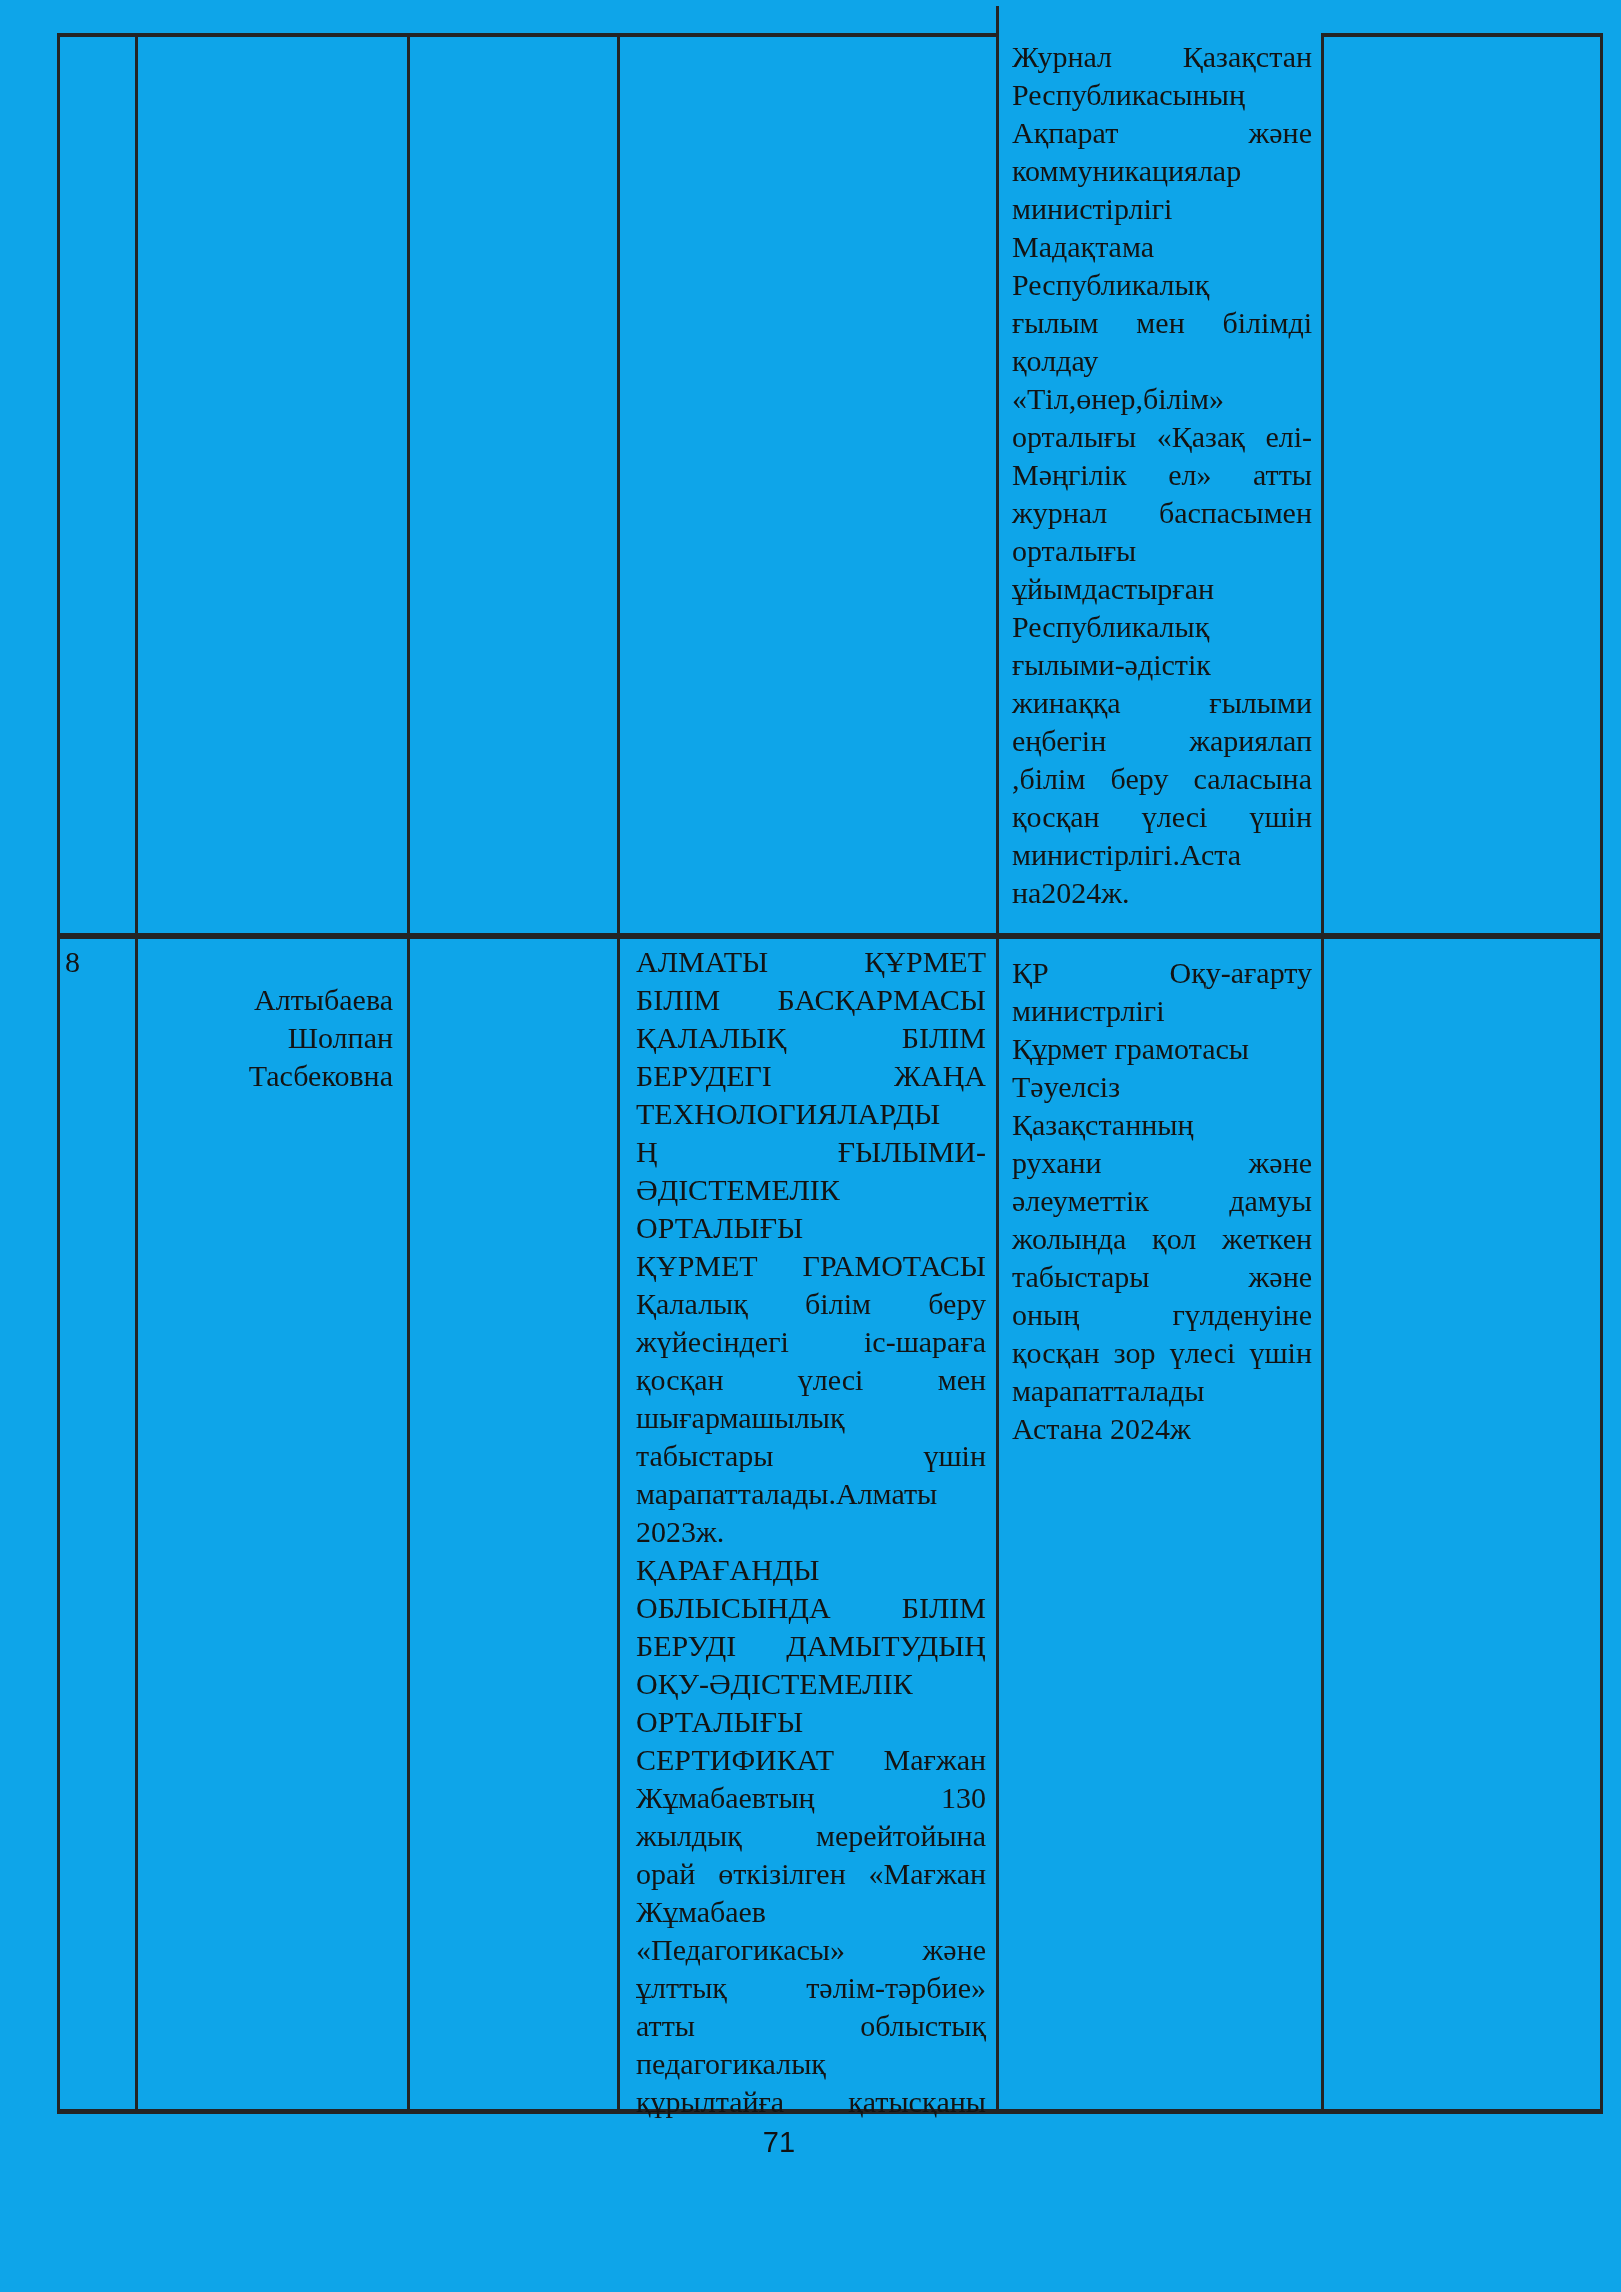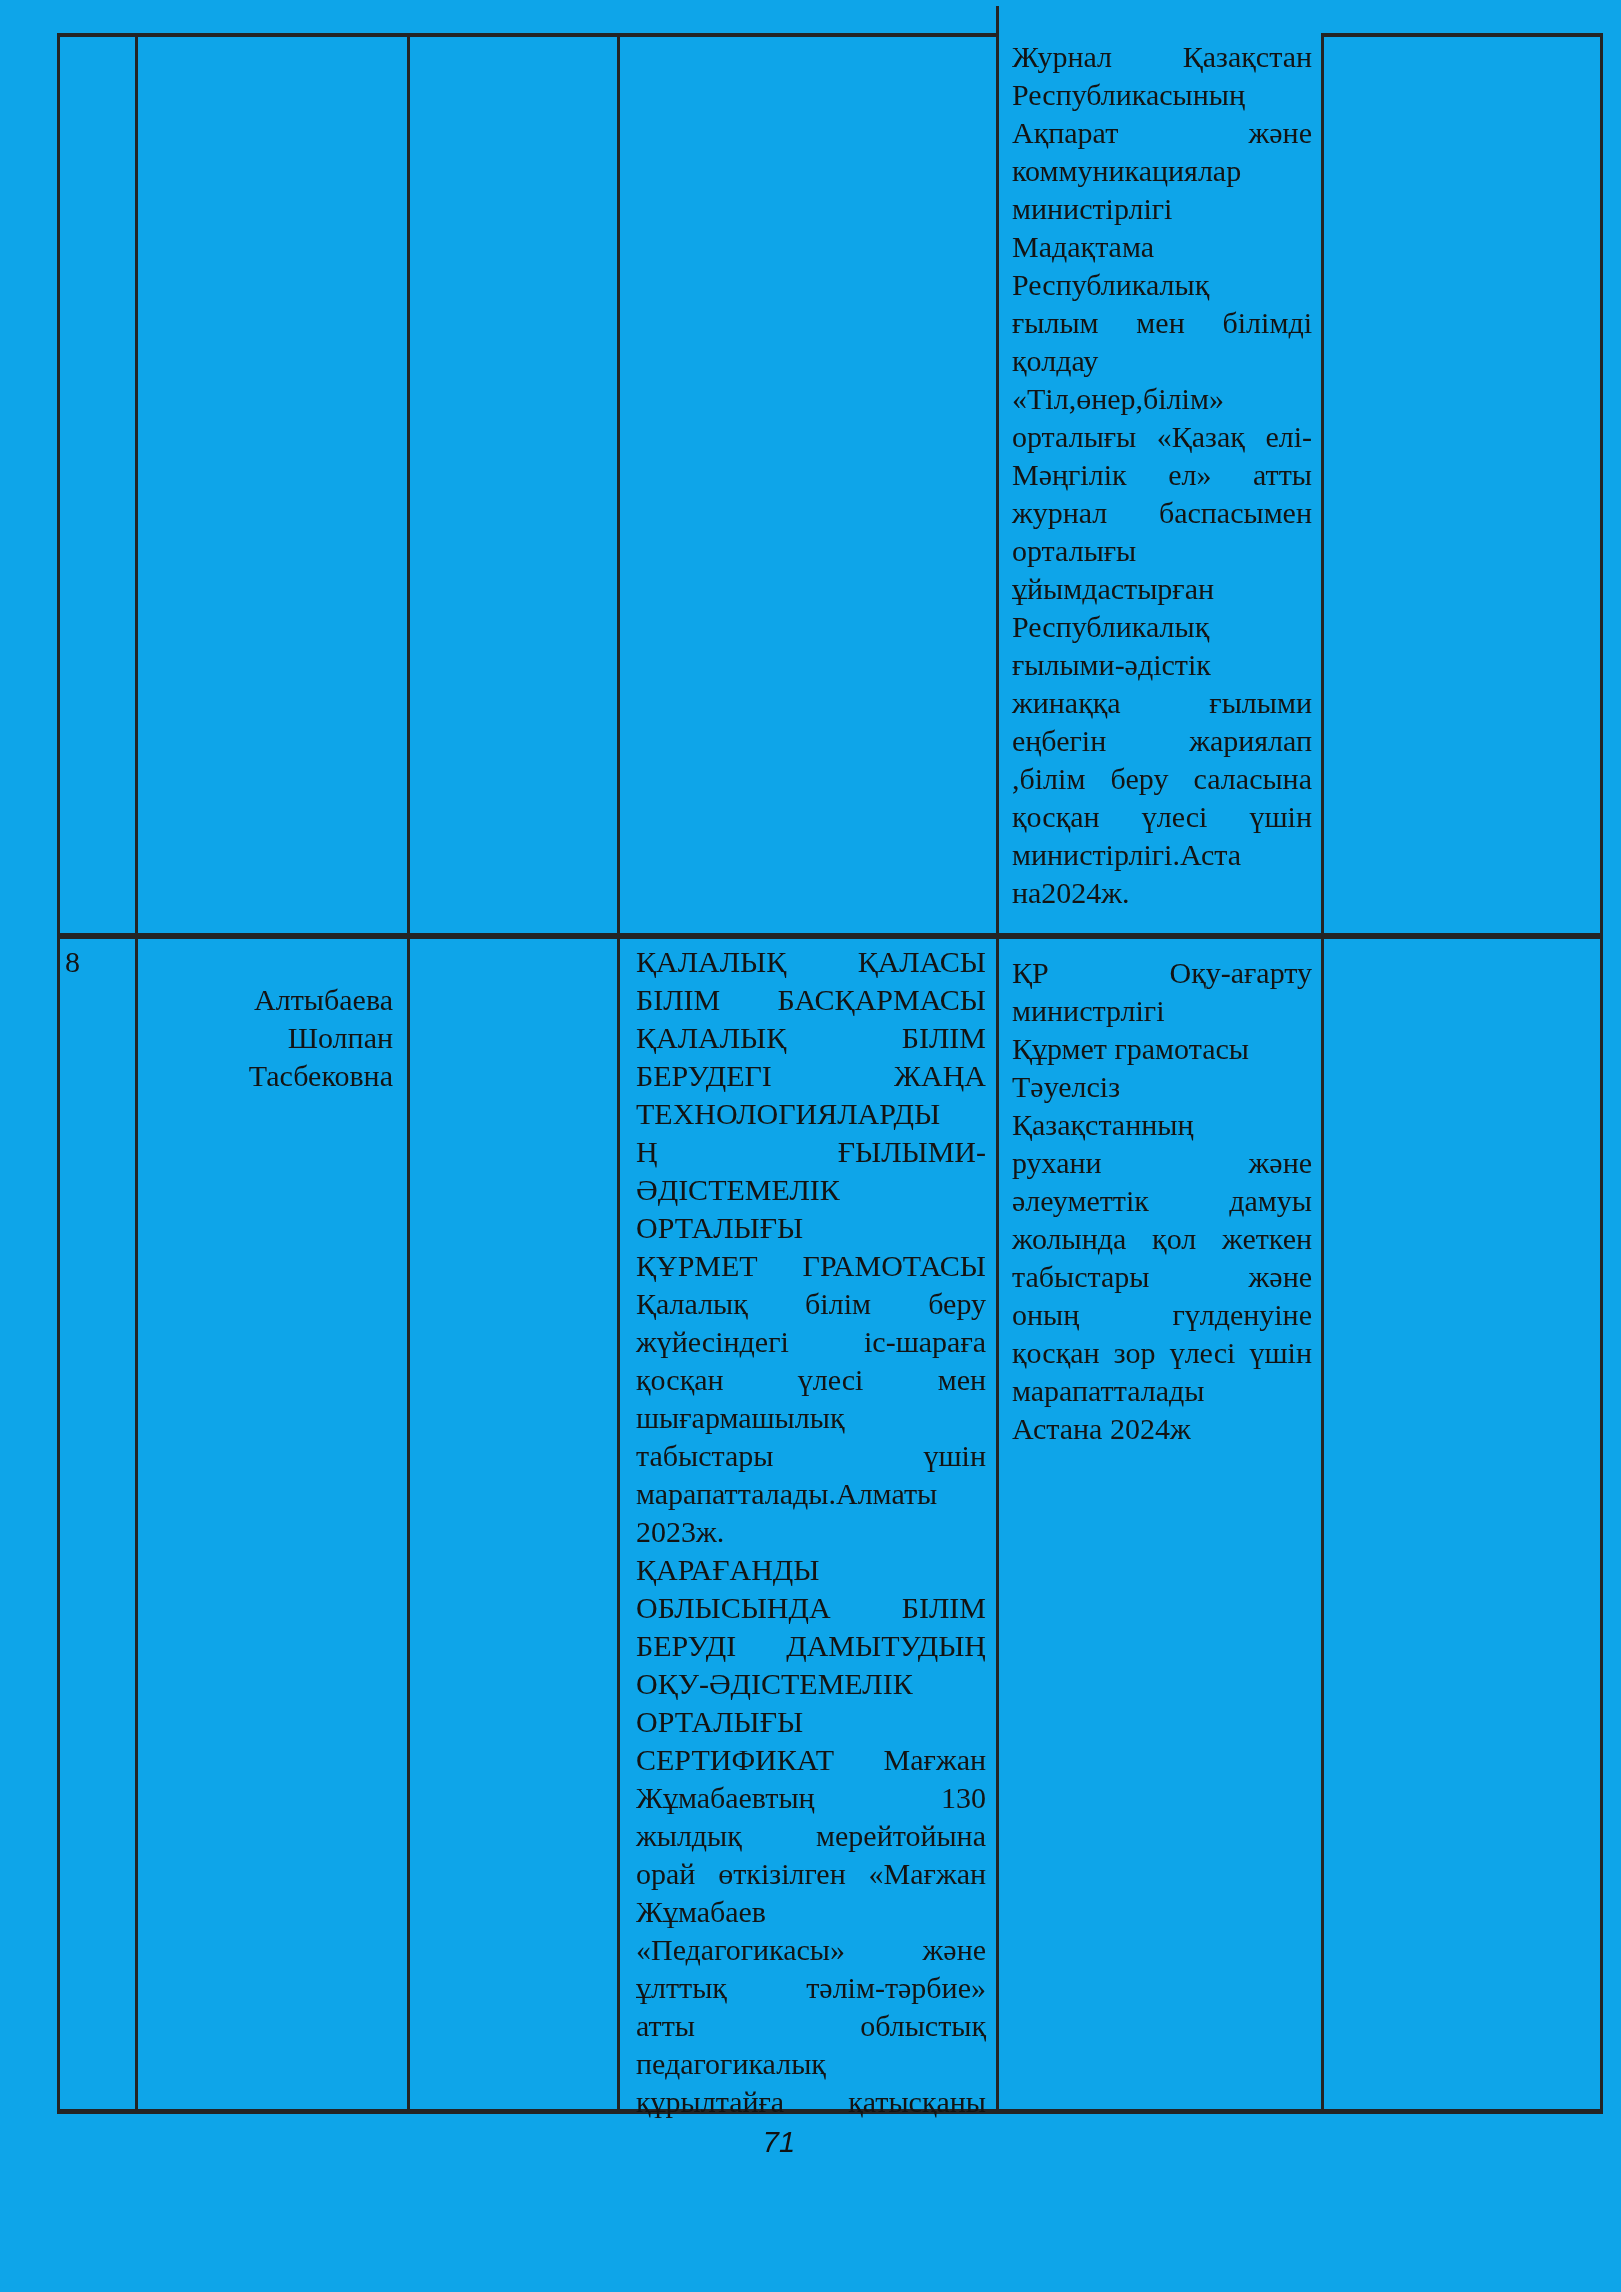--- a/index.html
+++ b/index.html
@@ -35,21 +35,21 @@
   .c-r2c2{left:154px;top:943px;width:239px;text-align:right;}
   .c-r2c3{left:425px;top:943px;width:176px;}
   .c-r2c4{left:636px;top:943px;width:350px;}
   .c-r2c5{left:1012px;top:943px;width:300px;margin-top:11px;}
   .c-r2c6{left:1337px;top:943px;width:247px;}
   
   .page-num{
     position:absolute;left:725px;top:2127px;width:108px;
     text-align:center;
     font-family:"Liberation Sans", sans-serif;
-    font-size:29px;line-height:31px;color:#111111;font-style:italic;
+    font-size:29px;line-height:31px;color:#111111;
   }
 </style>
 </head>
 <body>
 
 <div class="page">
 
   <div>
     <div class="border b-tick"></div>
     <div class="border bh-top-left"></div>
@@ -101,21 +101,21 @@
         <div class="line">8</div>
       </div>
     <div class="cell c-r2c2">
         <div class="line"></div>
         <div class="line">Алтыбаева</div>
         <div class="line">Шолпан</div>
         <div class="line">Тасбековна</div>
       </div>
     <div class="cell c-r2c3"></div>
     <div class="cell c-r2c4">
-        <div class="line j">ҚАЛАЛЫҚ ҚАЛАСЫ</div>
+        <div class="line j">АЛМАТЫ ҚҰРМЕТ</div>
         <div class="line j">БІЛІМ БАСҚАРМАСЫ</div>
         <div class="line j">ҚАЛАЛЫҚ БІЛІМ</div>
         <div class="line j">БЕРУДЕГІ ЖАҢА</div>
         <div class="line">ТЕХНОЛОГИЯЛАРДЫ</div>
         <div class="line j">Ң ҒЫЛЫМИ-</div>
         <div class="line">ӘДІСТЕМЕЛІК</div>
         <div class="line">ОРТАЛЫҒЫ</div>
         <div class="line j">ҚҰРМЕТ ГРАМОТАСЫ</div>
         <div class="line j">Қалалық білім беру</div>
         <div class="line j">жүйесіндегі іс-шараға</div>

